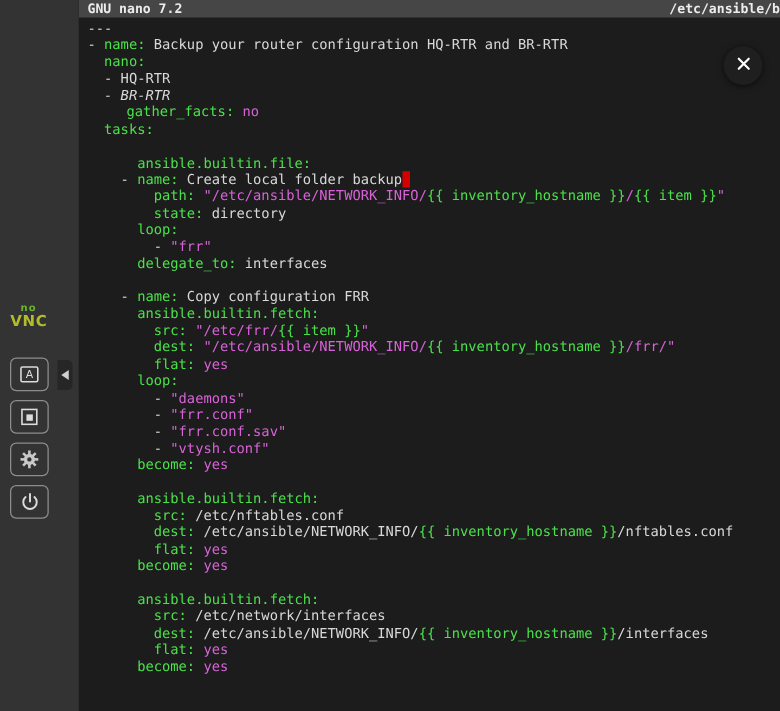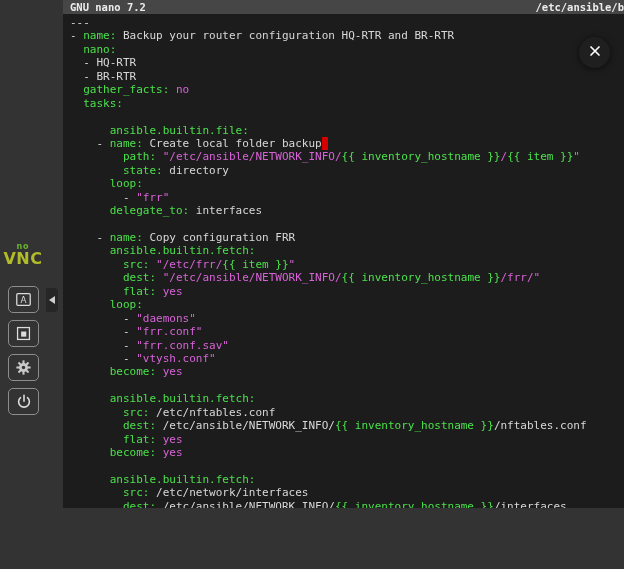--- a/index.html
+++ b/index.html
@@ -5,32 +5,32 @@
   * { margin:0; padding:0; box-sizing:border-box; }
   html,body { width:624px; height:569px; }
   body { background:#333333; font-family:"DejaVu Sans Mono", monospace; overflow:hidden; }
   .app { position:relative; width:624px; height:569px; background:#333333; }
 
   
   .sidebar { position:absolute; left:0; top:0; width:63px; height:569px; background:#333333; }
   .logo { position:absolute; left:0; top:243px; width:46px; text-align:center; line-height:1.05;
           font-family:"DejaVu Sans", sans-serif; font-weight:bold; }
   .logo-small { display:block; font-size:8px; color:#6ab42d; letter-spacing:1px; }
-  .logo-main  { display:block; font-size:16px; color:#b2bc28; letter-spacing:0.5px; }
+  .logo-main  { display:block; font-size:12px; color:#b2bc28; letter-spacing:0.5px; }
   .ctl-btn { position:absolute; left:8px; width:31px; height:27px; border:1px solid #8d8d8d;
              border-radius:5px; background:transparent; display:flex; align-items:center;
              justify-content:center; cursor:pointer; }
   .ctl-btn svg { display:block; }
   .handle { position:absolute; left:46px; top:288px; width:12px; height:24px; background:#262626;
             border-radius:0 4px 4px 0; display:flex; align-items:center; justify-content:center; cursor:pointer; }
   .handle .tri { width:0; height:0; border-right:6px solid #cfcfcf;
                  border-top:4px solid transparent; border-bottom:4px solid transparent; }
 
   
-  .terminal { position:absolute; left:63px; top:0; width:561px; height:508px; background:#1c1c1c; overflow:hidden; }
+  .terminal { position:absolute; left:63px; top:0; width:561px; height:569px; background:#1c1c1c; overflow:hidden; }
   .titlebar { height:14px; background:#464646; color:#ececec; font-size:10.5px; font-weight:bold;
               line-height:14px; display:flex; justify-content:space-between; padding-left:7px;
               white-space:nowrap; overflow:hidden; }
   .titlebar .file { overflow:hidden; }
   .lines { padding:2px 0 0 7px; font-size:11px; line-height:13.45px; }
   .line { white-space:pre; height:13.45px; }
   .cursor { background:#d40000; color:#d40000; }
 
   
   .close-btn { position:absolute; left:579px; top:37px; width:31px; height:31px; border-radius:50%;
@@ -98,22 +98,22 @@
   <div class="terminal">
     <div class="titlebar">
       <span>GNU nano 7.2</span>
       <span class="file">/etc/ansible/b</span>
     </div>
     <div class="lines">
         <div class="line"><span style="color: rgb(216, 216, 216);">---</span></div>
         <div class="line"><span style="color: rgb(216, 216, 216);">- </span><span style="color: rgb(75, 225, 75);">name:</span><span style="color: rgb(216, 216, 216);"> Backup your router configuration HQ-RTR and BR-RTR</span></div>
         <div class="line"><span style="color: rgb(216, 216, 216);">  </span><span style="color: rgb(75, 225, 75);">nano:</span></div>
         <div class="line"><span style="color: rgb(216, 216, 216);">  - HQ-RTR</span></div>
-        <div class="line"><span style="color: rgb(216, 216, 216);">  - BR-RTR</span></div>
-        <div class="line"><span style="color: rgb(216, 216, 216);">  </span><span style="color: rgb(75, 225, 75);">gather_facts:</span><span style="color: rgb(216, 216, 216);"> </span><span style="color: rgb(216, 99, 216);">no</span></div>
+        <div class="line"><span style="color: rgb(216, 216, 216); font-style: italic;">  - BR-RTR</span></div>
+        <div class="line"><span style="color: rgb(216, 216, 216);">  </span><span style="color: rgb(75, 225, 75); margin-left: 18px;">gather_facts:</span><span style="color: rgb(216, 216, 216);"> </span><span style="color: rgb(216, 99, 216);">no</span></div>
         <div class="line"><span style="color: rgb(216, 216, 216);">  </span><span style="color: rgb(75, 225, 75);">tasks:</span></div>
         <div class="line"> </div>
         <div class="line"><span style="color: rgb(216, 216, 216);">      </span><span style="color: rgb(75, 225, 75);">ansible.builtin.file:</span></div>
         <div class="line"><span style="color: rgb(216, 216, 216);">    - </span><span style="color: rgb(75, 225, 75);">name:</span><span style="color: rgb(216, 216, 216);"> Create local folder backup</span><span class="cursor"> </span></div>
         <div class="line"><span style="color: rgb(216, 216, 216);">        </span><span style="color: rgb(75, 225, 75);">path:</span><span style="color: rgb(216, 216, 216);"> </span><span style="color: rgb(216, 99, 216);">"/etc/ansible/NETWORK_INFO/</span><span style="color: rgb(75, 225, 75);">{{ inventory_hostname }}</span><span style="color: rgb(216, 99, 216);">/</span><span style="color: rgb(75, 225, 75);">{{ item }}</span><span style="color: rgb(216, 99, 216);">"</span></div>
         <div class="line"><span style="color: rgb(216, 216, 216);">        </span><span style="color: rgb(75, 225, 75);">state:</span><span style="color: rgb(216, 216, 216);"> directory</span></div>
         <div class="line"><span style="color: rgb(216, 216, 216);">      </span><span style="color: rgb(75, 225, 75);">loop:</span></div>
         <div class="line"><span style="color: rgb(216, 216, 216);">        - </span><span style="color: rgb(216, 99, 216);">"frr"</span></div>
         <div class="line"><span style="color: rgb(216, 216, 216);">      </span><span style="color: rgb(75, 225, 75);">delegate_to:</span><span style="color: rgb(216, 216, 216);"> interfaces</span></div>
         <div class="line"> </div>

